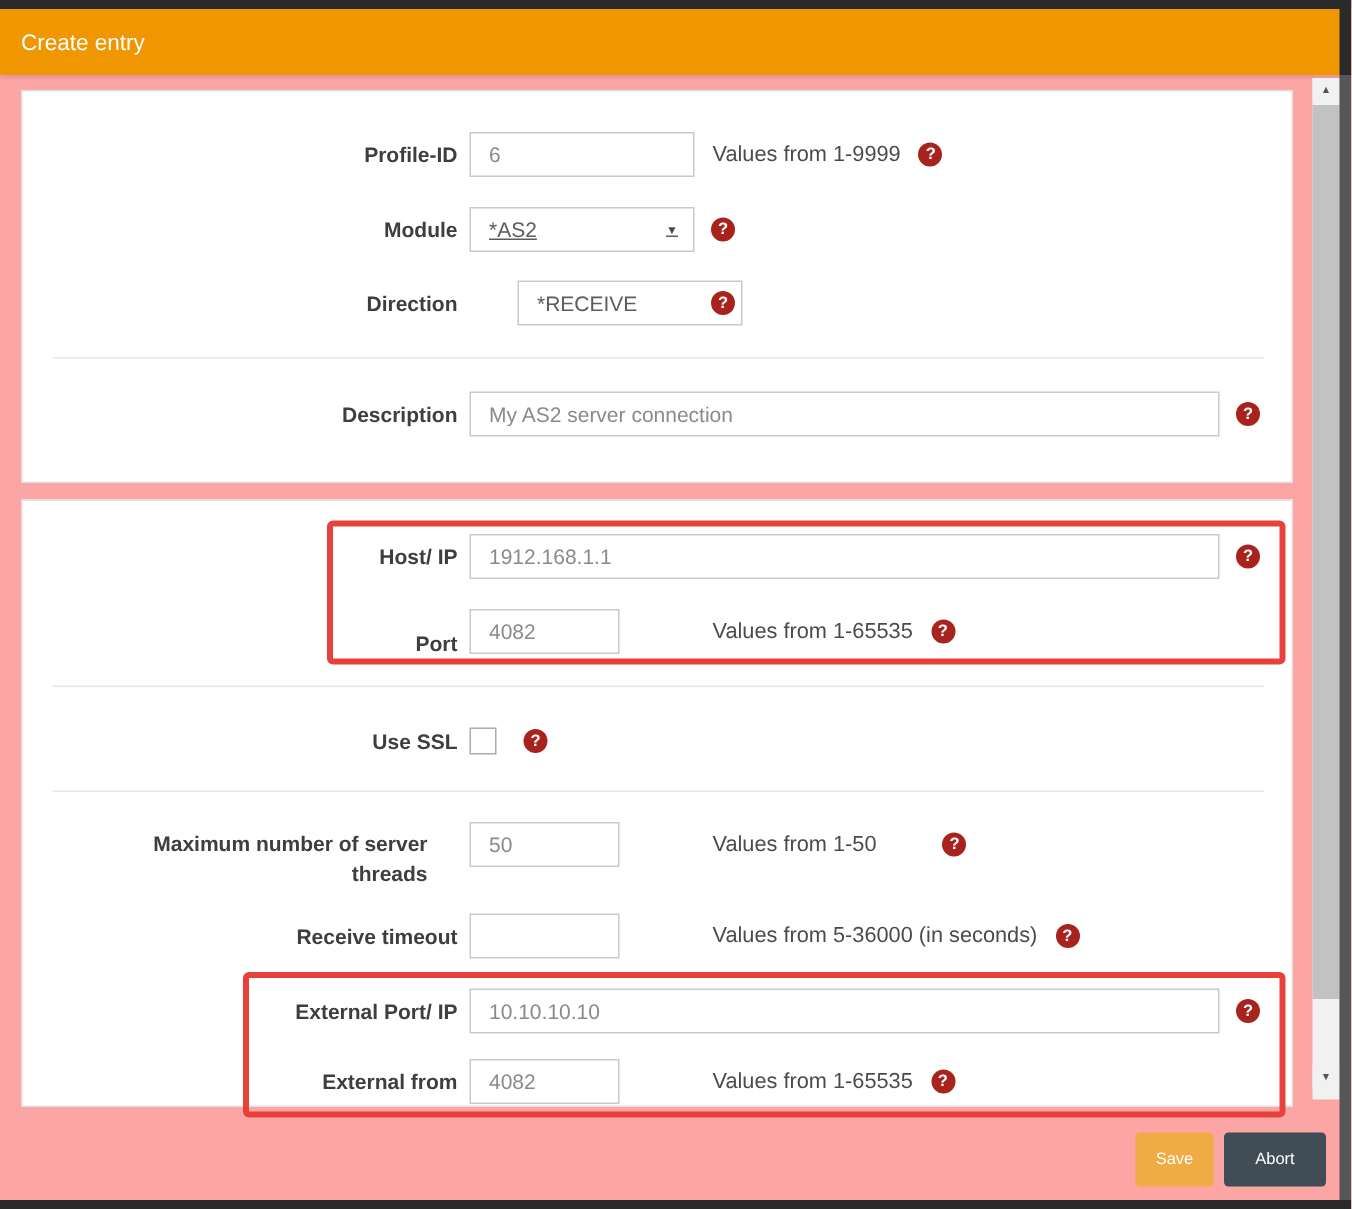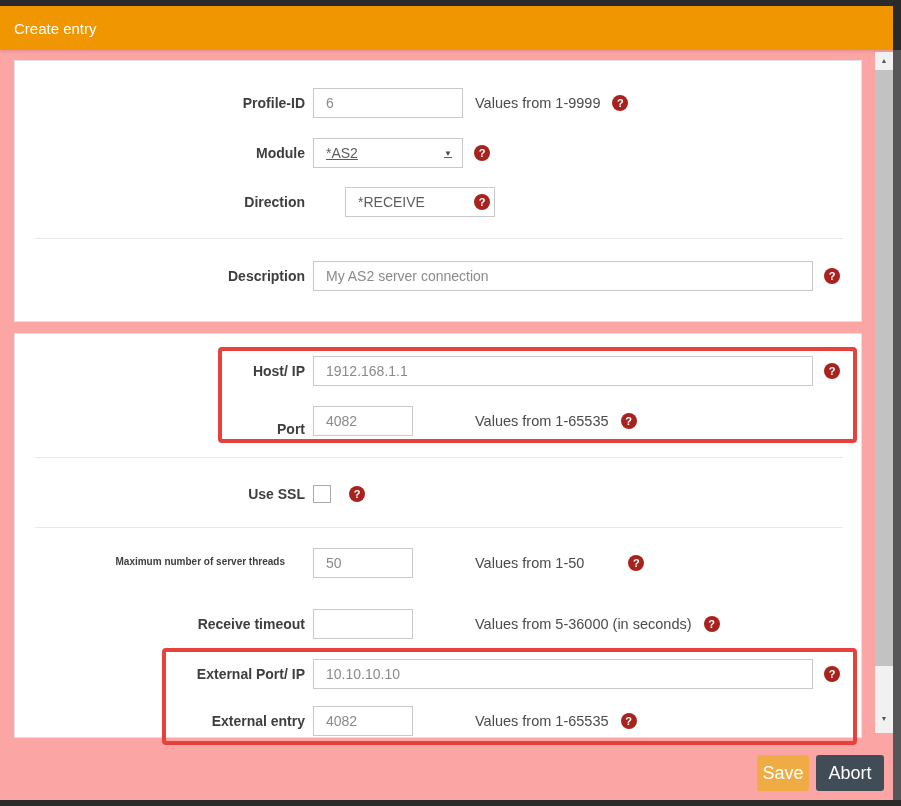--- a/index.html
+++ b/index.html
@@ -23,21 +23,21 @@
 
   
   .panel { background:#ffffff; border:1px solid #e2e2e2; }
   .panel1 { left:14px; top:60px;  width:848px; height:262px; }
   .panel2 { left:14px; top:333px; width:848px; height:405px; }
   .hr { left:35px; width:808px; height:1px; background:#e7e7e7; }
 
   
   .lbl { left:0; width:285px; text-align:right; font-size:14px; font-weight:700;
          color:#3e3e3e; height:30px; line-height:30px;margin-left:20px; }
-  .lbl-wrap { left:55px; width:230px; text-align:right; font-size:10px; font-weight:700;
+  .lbl-wrap { left:55px; width:230px; text-align:right; font-size:14px; font-weight:700;
               color:#3e3e3e; line-height:20px; }
 
   
   .inp { height:30px; border:1px solid #c9c9c9; background:#ffffff; color:#8a8a8a;
          font-size:14px; padding:0 12px; font-family:inherit; outline:none; }
   .sel { height:30px; border:1px solid #c9c9c9; background:#ffffff; color:#5d5d5d;
          font-size:14px; display:flex; align-items:center; justify-content:space-between;
          padding:0 10px 0 12px; cursor:pointer; }
   .sel .caret { font-size:8px; color:#4a4a4a; }
   .chk { width:18px; height:18px; -webkit-appearance:none; appearance:none;
@@ -57,21 +57,21 @@
 
   
   .sb-track { left:875px; top:52px; width:18px; height:681px; background:#f1f1f1; }
   .sb-thumb { left:875px; top:70px; width:18px; height:596px; background:#c2c2c2; }
   .sb-btn   { left:875px; width:18px; height:16px; background:#f1f1f1; color:#555;
               font-size:7px; display:flex; align-items:center; justify-content:center; cursor:pointer; }
   .sb-up   { top:52px; }
   .sb-down { top:710px; }
 
   
-  .btn { height:36px; top:755px; border:none; color:#ffffff; font-size:18px;
+  .btn { height:36px; top:755px; border:none; color:#ffffff; font-size:11px;
          border-radius:3px; cursor:pointer; font-family:inherit; }
   .btn-save  { left:757px; width:52px; background:#F0AC44; }
   .btn-abort { left:816px; width:68px; background:#414D56; }
 </style>
 </head>
 <body>
 
 <div id="page">
 
   <div class="abs top-bar"></div>
@@ -149,21 +149,21 @@
     <span>Values from 5-36000 (in seconds)</span>
     <span class="help">?</span>
   </div>
 
   <div class="abs lbl" style="top:659px;">External Port/ IP</div>
   <input class="abs inp" style="left: 313px; top: 659px; width: 500px;" value="10.10.10.10">
   <div class="abs sfx-row" style="left:824px; top:659px;">
     <span class="help">?</span>
   </div>
 
-  <div class="abs lbl" style="top:706px;">External entry</div>
+  <div class="abs lbl" style="top:706px;">External from</div>
   <input class="abs inp" style="left: 313px; top: 706px; width: 100px;" value="4082">
   <div class="abs sfx-row" style="left:475px; top:706px;">
     <span>Values from 1-65535</span>
     <span class="help">?</span>
   </div>
 
   <div class="abs redbox redbox1"></div>
   <div class="abs redbox redbox2"></div>
 
   <div class="abs sb-track"></div>

